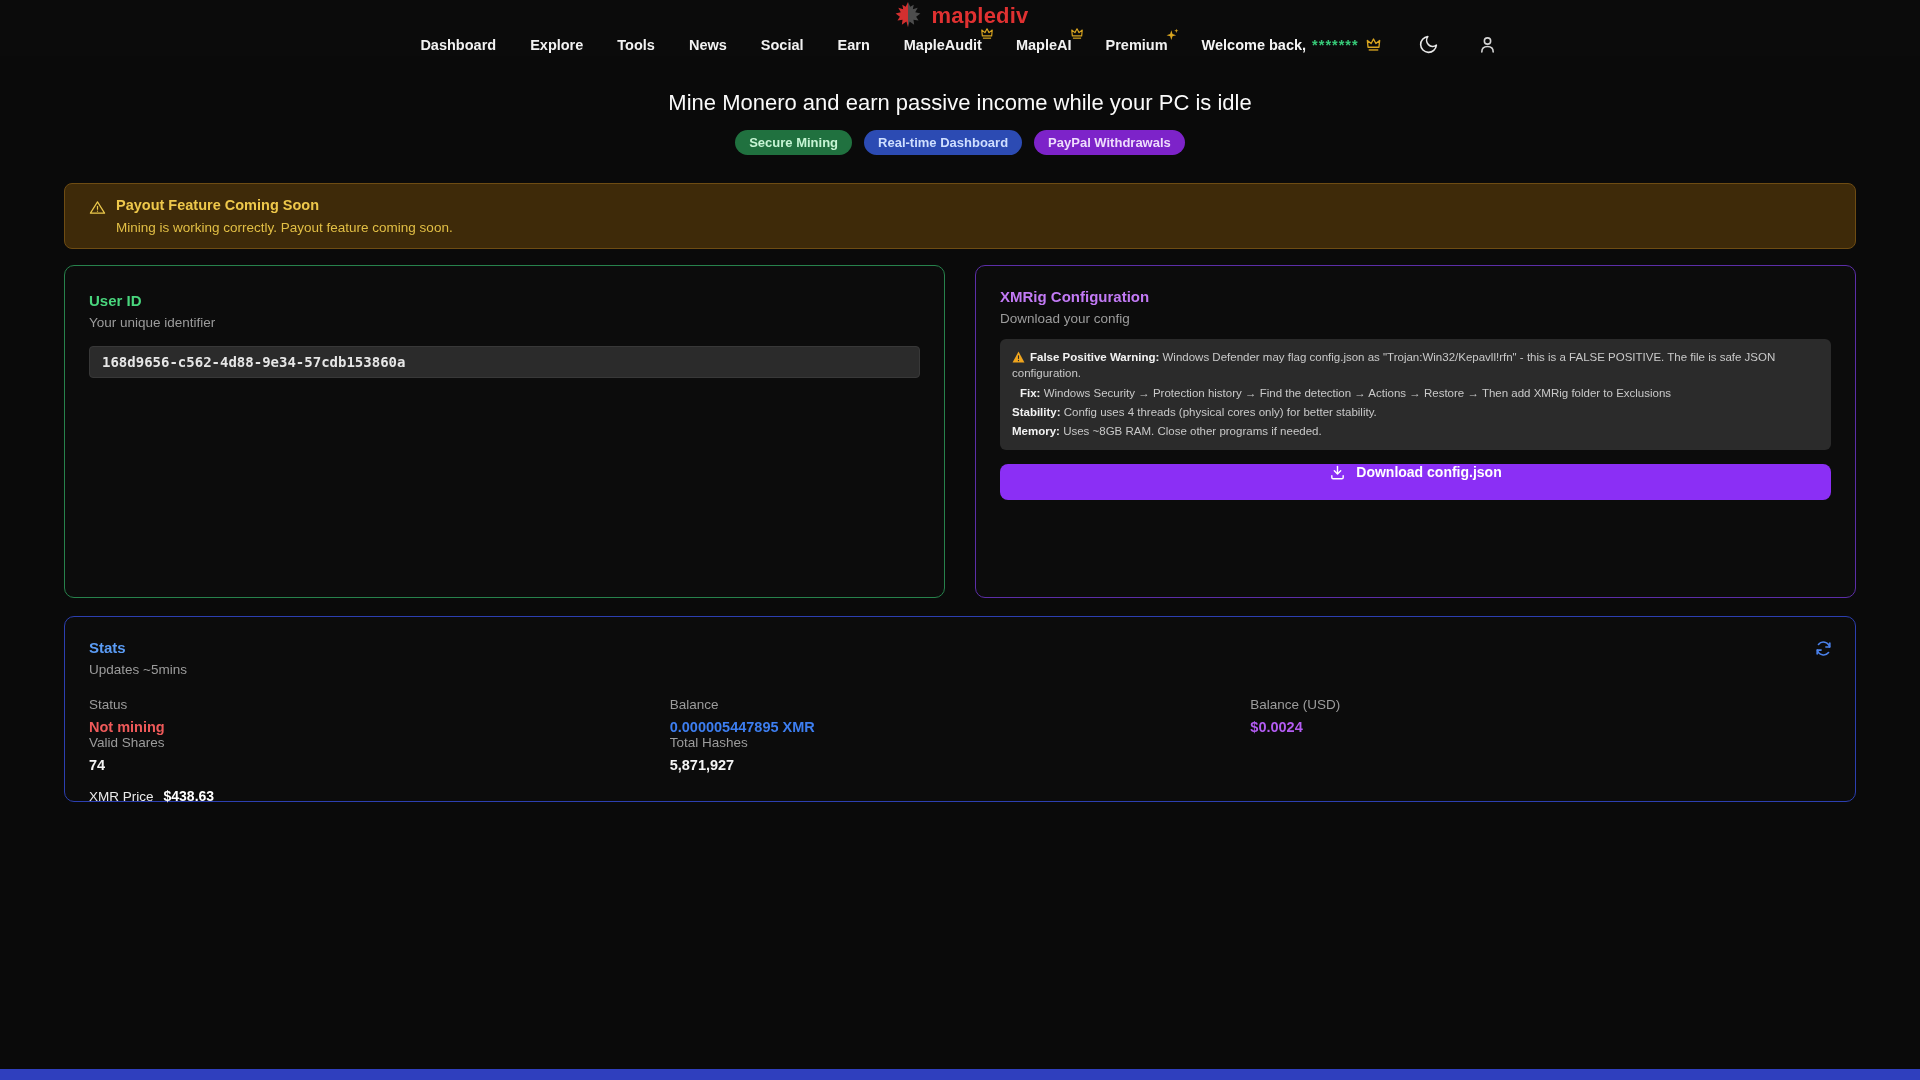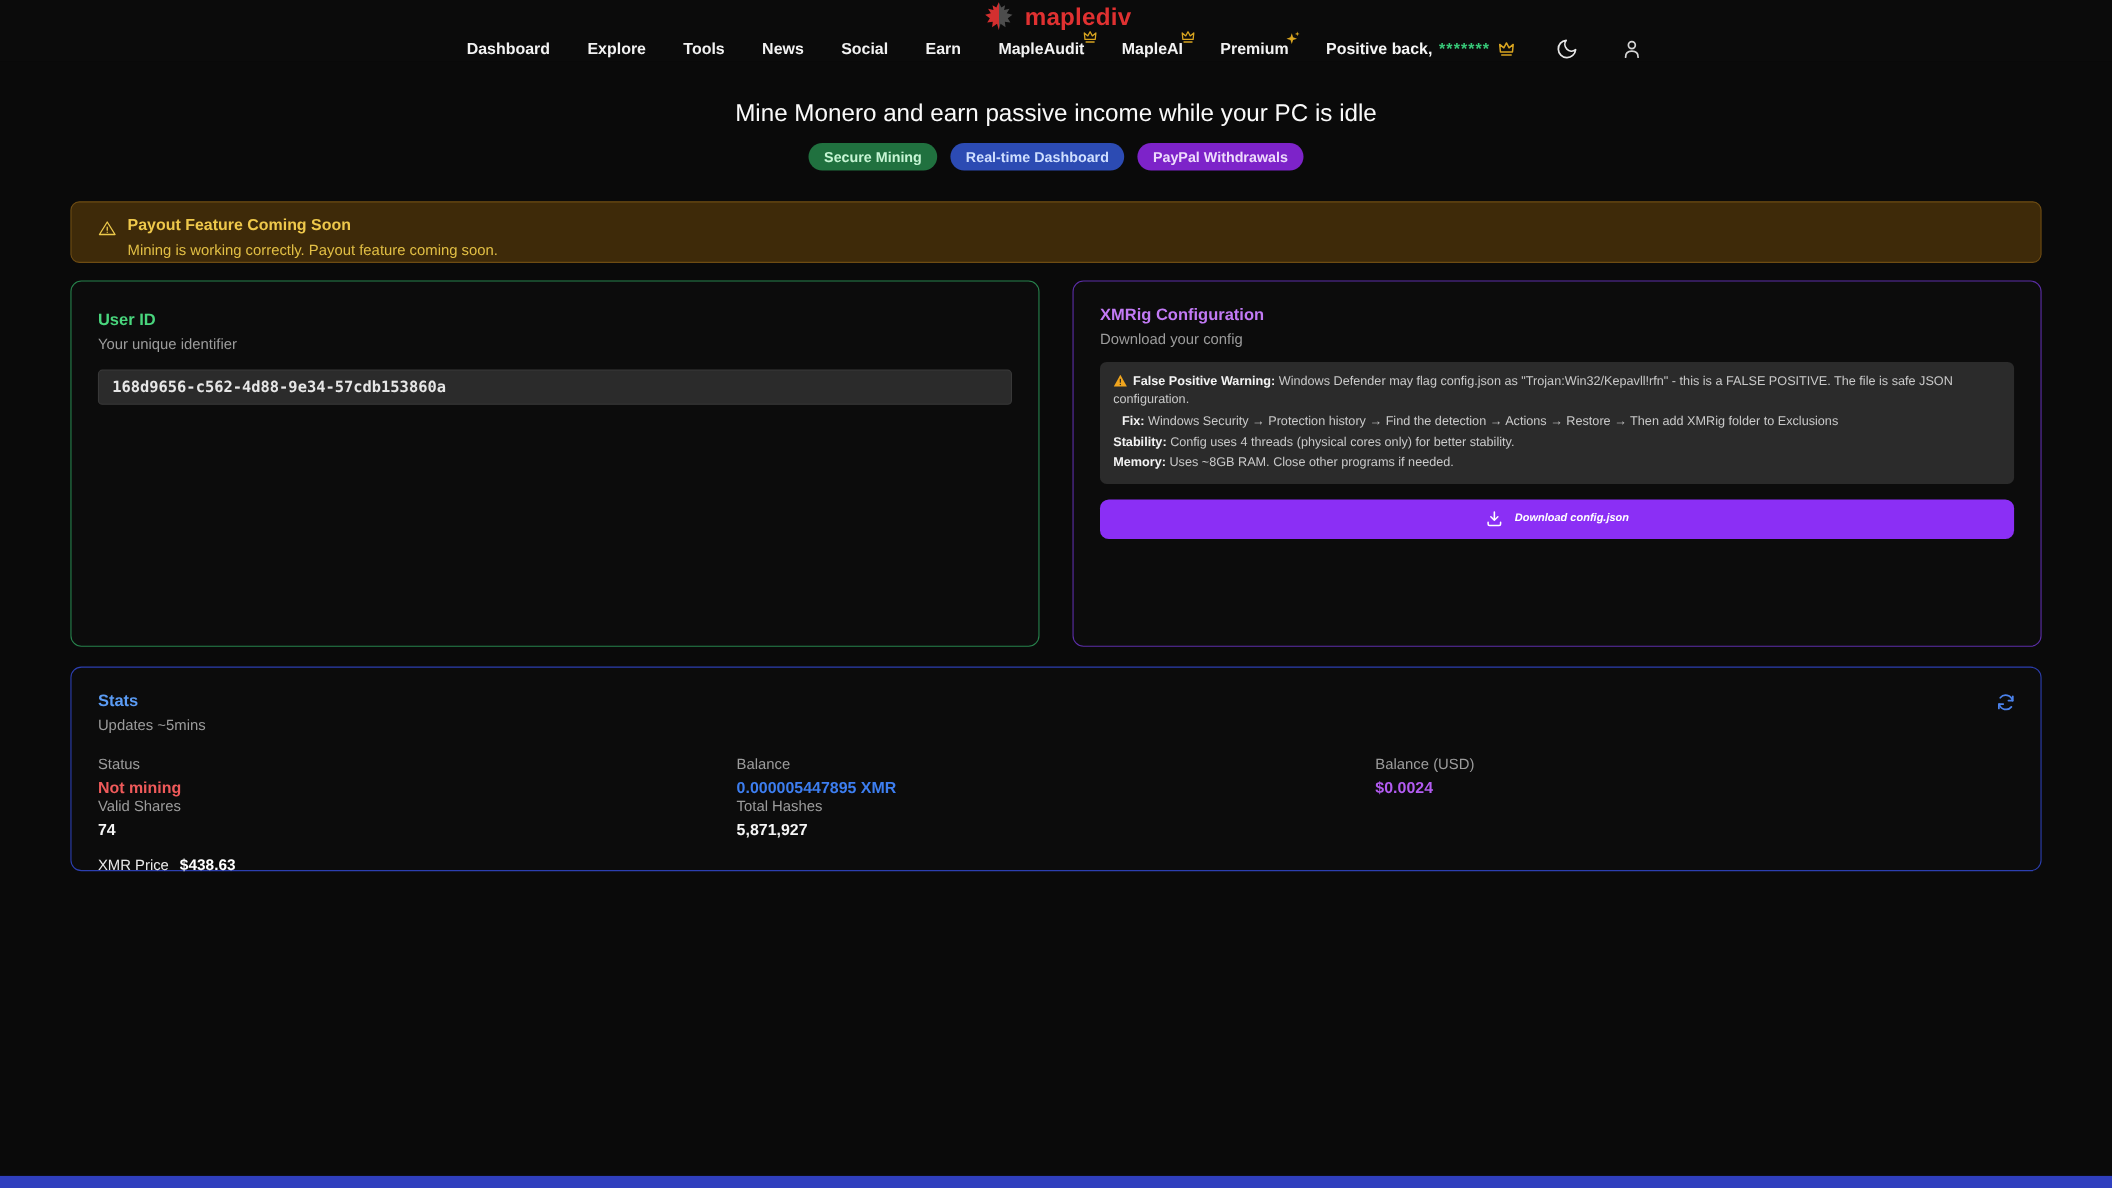--- a/index.html
+++ b/index.html
@@ -42,21 +42,21 @@
     font-size:13px; font-weight:700;
   }
   
   .alert {
     margin-top:28px;
     background:#3e2a09;
     border:1px solid #6e4c13;
     border-radius:8px;
     padding:13px 24px 15px 24px;
     display:flex; gap:10px; align-items:flex-start;
-    height:56px;
+    height:66px;
   }
   .alert svg { margin-top:2px; flex:none; }
   .alert-title { font-size:14.5px; font-weight:700; color:#eec84b; }
   .alert-msg { margin-top:7px; font-size:13.5px; color:#e2bf45; }
   
   .cards-row { margin-top:16px; display:flex; gap:30px; }
   .card { background:#0c0c0c; border-radius:10px; }
   .user-card {
     flex:1 1 0; height:333px; border:1px solid #27824c; padding:26px 24px;
   }
@@ -92,23 +92,23 @@
   }
   .warnbox p { margin-bottom:3px; }
   .warnbox p:last-child { margin-bottom:0; }
   .warnbox b { color:#f3f3f3; font-weight:700; }
   .warnbox .indent { padding-left:8px; }
   .warnbox svg { vertical-align:-2px; margin-right:5px; }
   .dl-btn {
     margin-top:14px;
     width:100%; height:36px;
     border:none; border-radius:8px;
-    display:flex; align-items:center; justify-content:center; gap:10px;
+    display:flex; align-items:flex-start; justify-content:center; gap:10px;
     color:#ffffff; font-family:"Liberation Sans",sans-serif;
-    font-size:10px; font-weight:700; cursor:pointer;font-style:italic;
+    font-size:14px; font-weight:700; cursor:pointer;
   }
   
   .stats-card {
     margin-top:18px; height:186px; border:1px solid #2c3fb0;
     padding:22px 24px; position:relative;
   }
   .refresh { position:absolute; top:22px; right:22px; background:none; border:none; cursor:pointer; }
   .metrics { margin-top:20px; display:grid; grid-template-columns:repeat(3,1fr); }
   .m-label { font-size:13.5px; color:#9c9c9c; }
   .m-value { margin-top:7px; font-size:14.5px; font-weight:700; }
@@ -162,21 +162,21 @@
     </a>
     <a class="has-badge">
       <span>Premium</span>
       <svg class="badge-top" width="16" height="16" viewBox="0 0 24 24" fill="#d9a520">
         <path d="M11 5 L12.8 10.4 L18.2 12.2 L12.8 14 L11 19.4 L9.2 14 L3.8 12.2 L9.2 10.4 Z"></path>
         <path d="M18.5 2.5 L19.3 4.9 L21.7 5.7 L19.3 6.5 L18.5 8.9 L17.7 6.5 L15.3 5.7 L17.7 4.9 Z"></path>
       </svg>
     </a>
 
     <div class="welcome">
-      <span>Positive back,</span>
+      <span>Welcome back,</span>
       <span class="masked" style="color: rgb(55, 201, 120);">*******</span>
       <svg width="17" height="15" viewBox="0 0 24 22" fill="none" stroke="#d9a520" stroke-width="2" stroke-linejoin="round">
         <path d="M4 15 L3 5 L8.5 9.5 L12 3 L15.5 9.5 L21 5 L20 15 Z"></path>
           <path d="M5 19 h14"></path>
       </svg>
     </div>
 
     <button class="icon-btn">
       <svg width="21" height="21" viewBox="0 0 24 24" fill="none" stroke="#e8e8e8" stroke-width="1.8" stroke-linecap="round" stroke-linejoin="round">
         <path d="M21 12.79 A 9 9 0 1 1 11.21 3 A 7 7 0 0 0 21 12.79 Z"></path>

